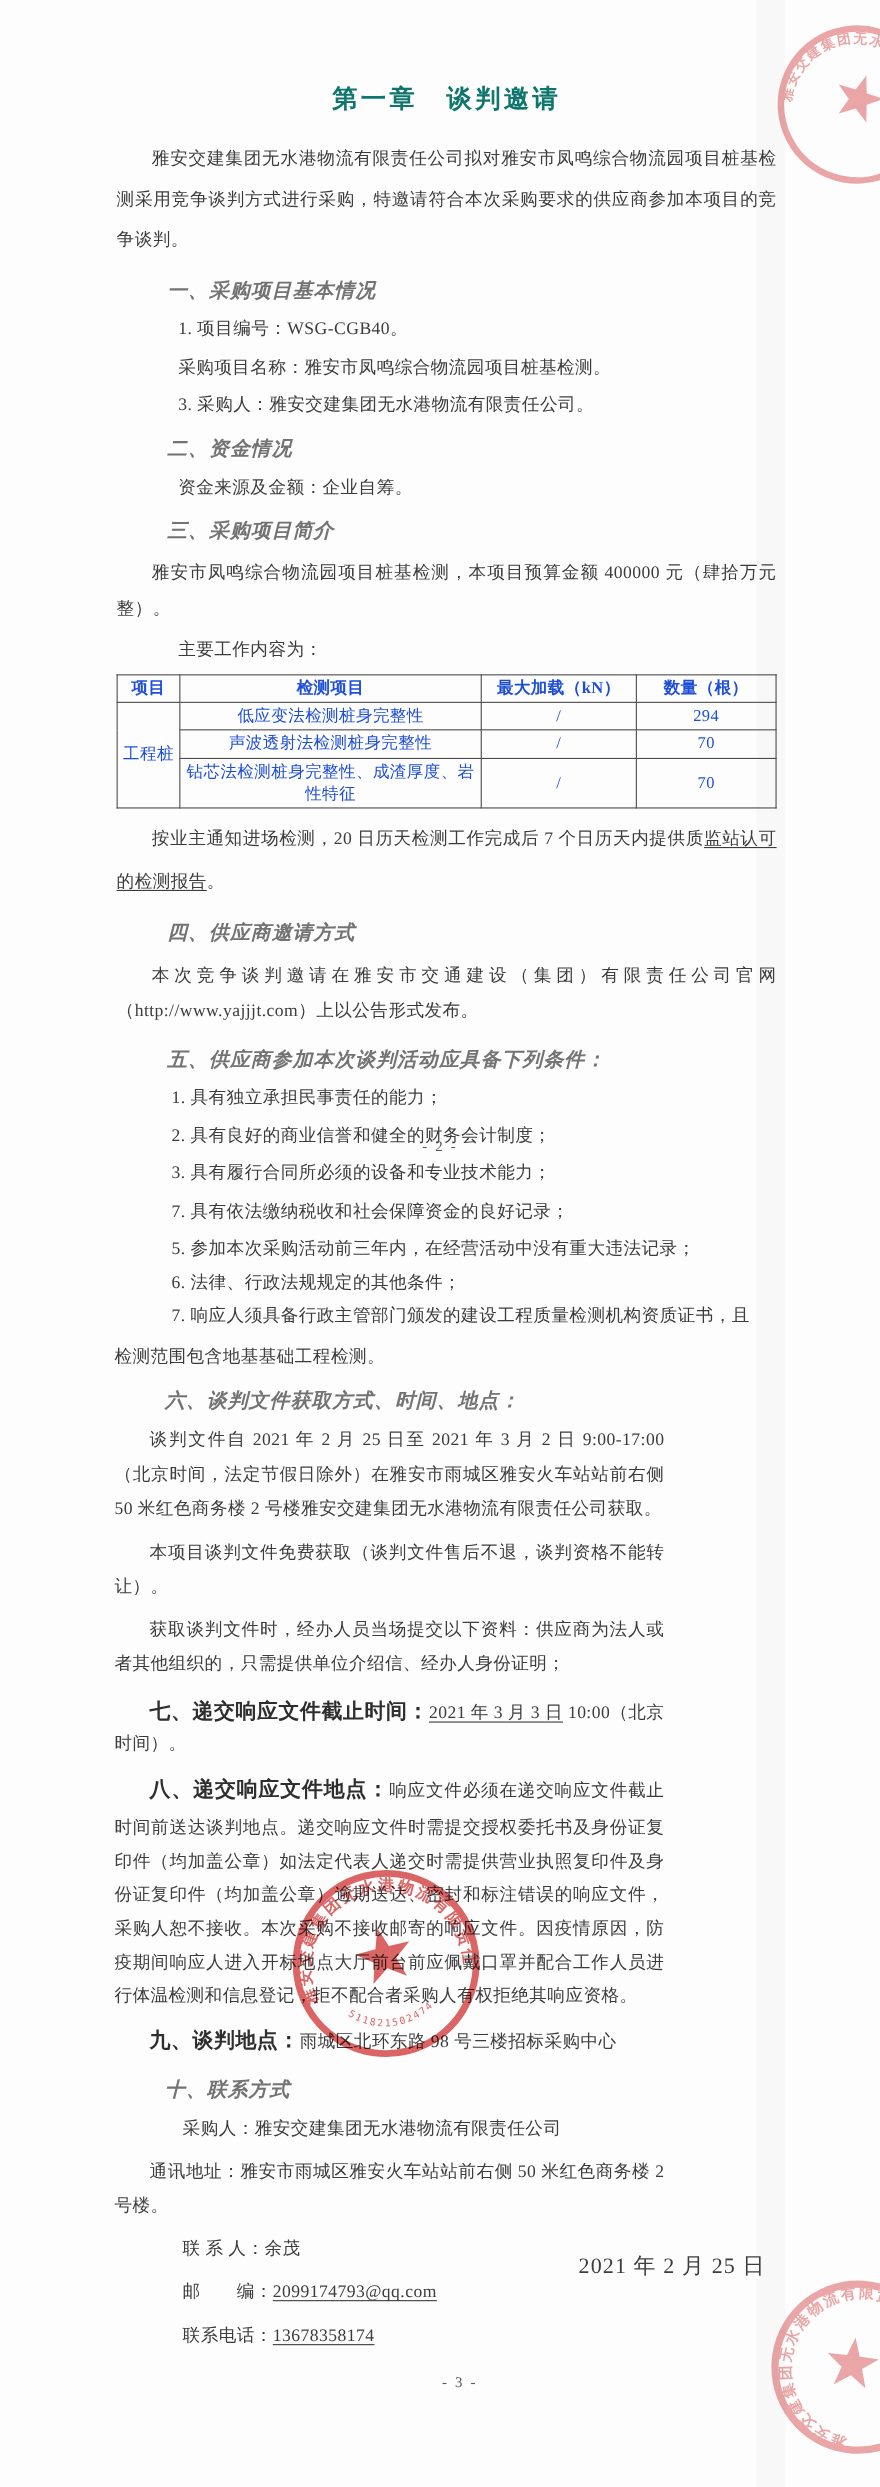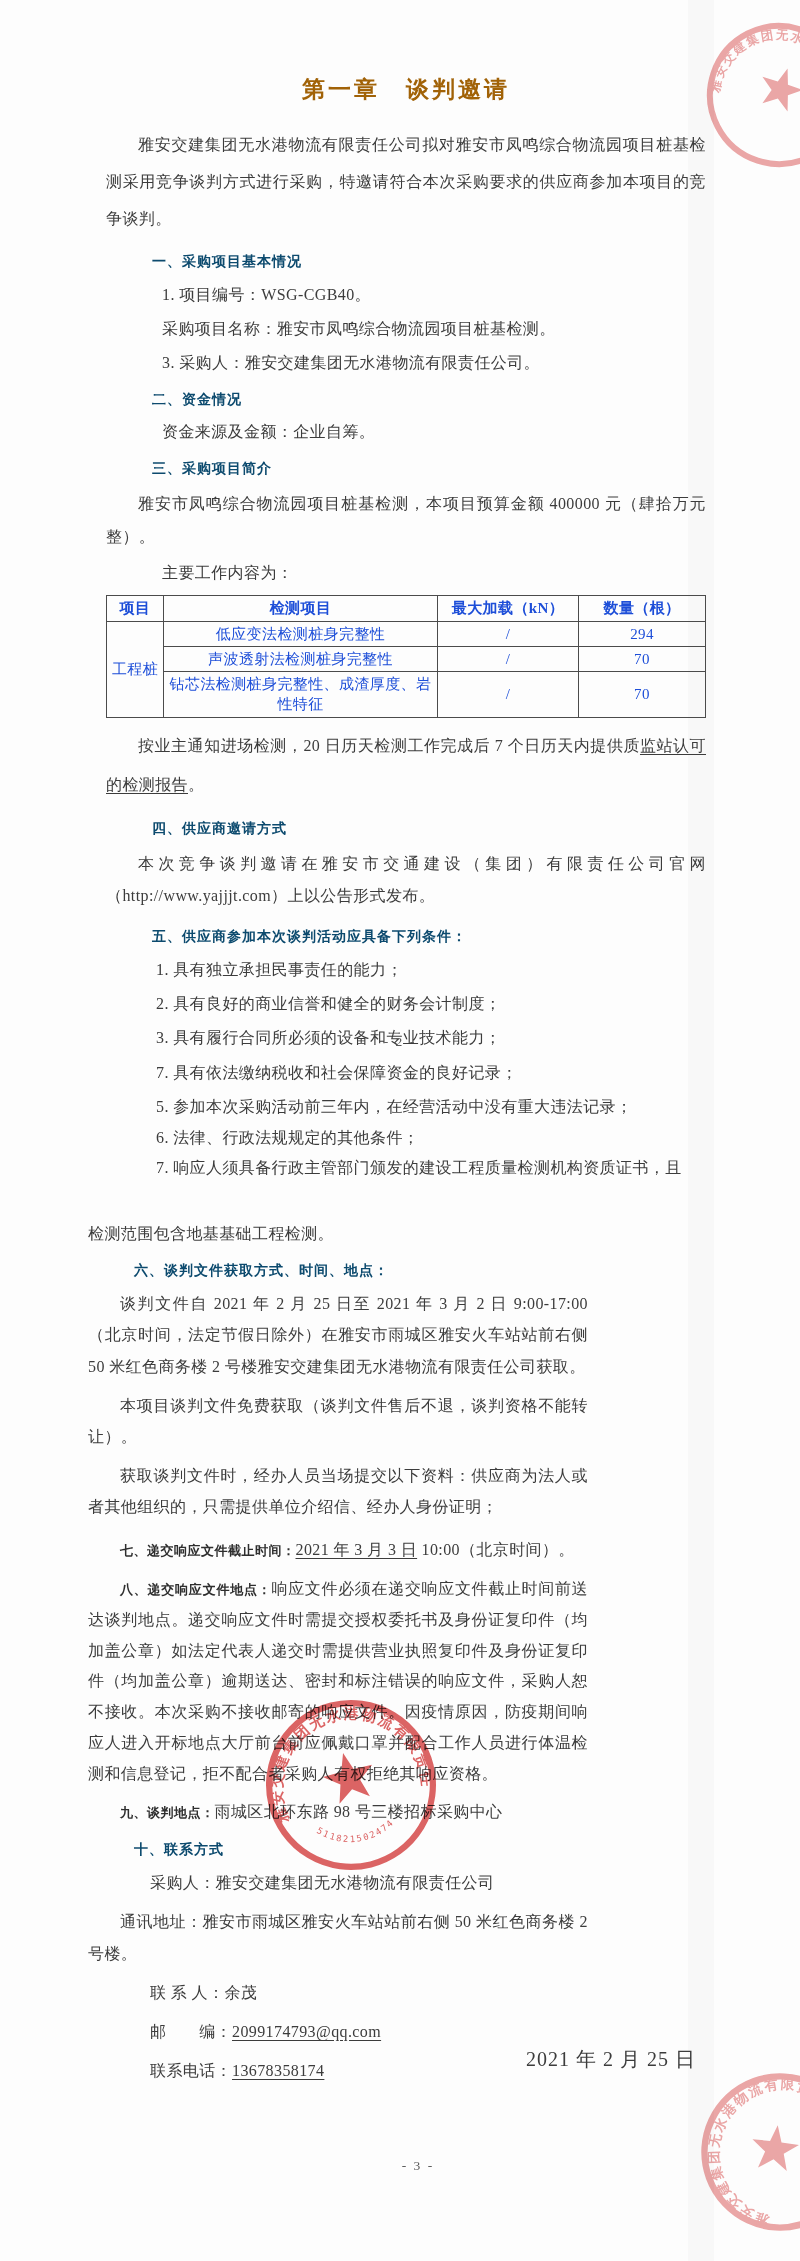--- a/index.html
+++ b/index.html
@@ -4,32 +4,32 @@
 <style>
   html,body{margin:0;padding:0;background:#ffffff;}
   .page{
     position:relative;width:800px;height:2261px;background:#fdfdfd;
     overflow:hidden;
     font-family:"Liberation Serif","DejaVu Serif",serif;
     color:#3c3c3c;font-size:16px;letter-spacing:.4px;
   }
   .scanband{position:absolute;top:0;left:688px;width:26px;height:2261px;background:rgba(0,0,0,.018);}
   .p1{position:absolute;top:0;left:0;width:800px;padding:74px 94px 0 106px;box-sizing:border-box;}
-  .p2{position:absolute;top:1222px;left:0;width:704px;padding:0 116px 0 88px;box-sizing:border-box;}
+  .p2{position:absolute;top:1222px;left:16px;width:704px;padding:0 116px 0 88px;box-sizing:border-box;}
   .title{
-    margin:0;text-align:center;font-size:23px;letter-spacing:3px;color:#a16207;
+    margin:0;text-align:center;font-size:23px;letter-spacing:3px;color:#0f766e;
     font-family:"Liberation Sans","DejaVu Sans",sans-serif;font-weight:700;
   }
   .hd{
-    margin:14px 0 0 46px;font-size:14px;color:#0c4a6e;letter-spacing:1px;
-    font-family:"Liberation Sans","DejaVu Sans",sans-serif;font-weight:700;line-height:1.45;
+    margin:14px 0 0 46px;font-size:18px;color:#737373;letter-spacing:1px;
+    font-family:"Liberation Sans","DejaVu Sans",sans-serif;font-weight:700;line-height:1.45;font-style:italic;
   }
   .hd-inline{
     font-family:"Liberation Sans","DejaVu Sans",sans-serif;font-weight:700;color:#2e2e2e;
-    font-size:13px;letter-spacing:.5px;
+    font-size:19px;letter-spacing:.5px;
   }
   .body{margin:0;line-height:2.0;text-align:justify;}
   .ind{text-indent:2em;}
   .intro{margin-top:22px;line-height:2.3;}
   .item{margin:12px 0 0 56px;line-height:1.4;}
   .sub{margin:8px 0 0 56px;line-height:1.5;}
   .s3body{margin-top:10px;line-height:2.05;}
   .note{margin-top:8px;line-height:2.45;}
   .s4body{margin-top:10px;line-height:2.0;}
   .s5item{margin:12px 0 0 50px;line-height:1.4;}

